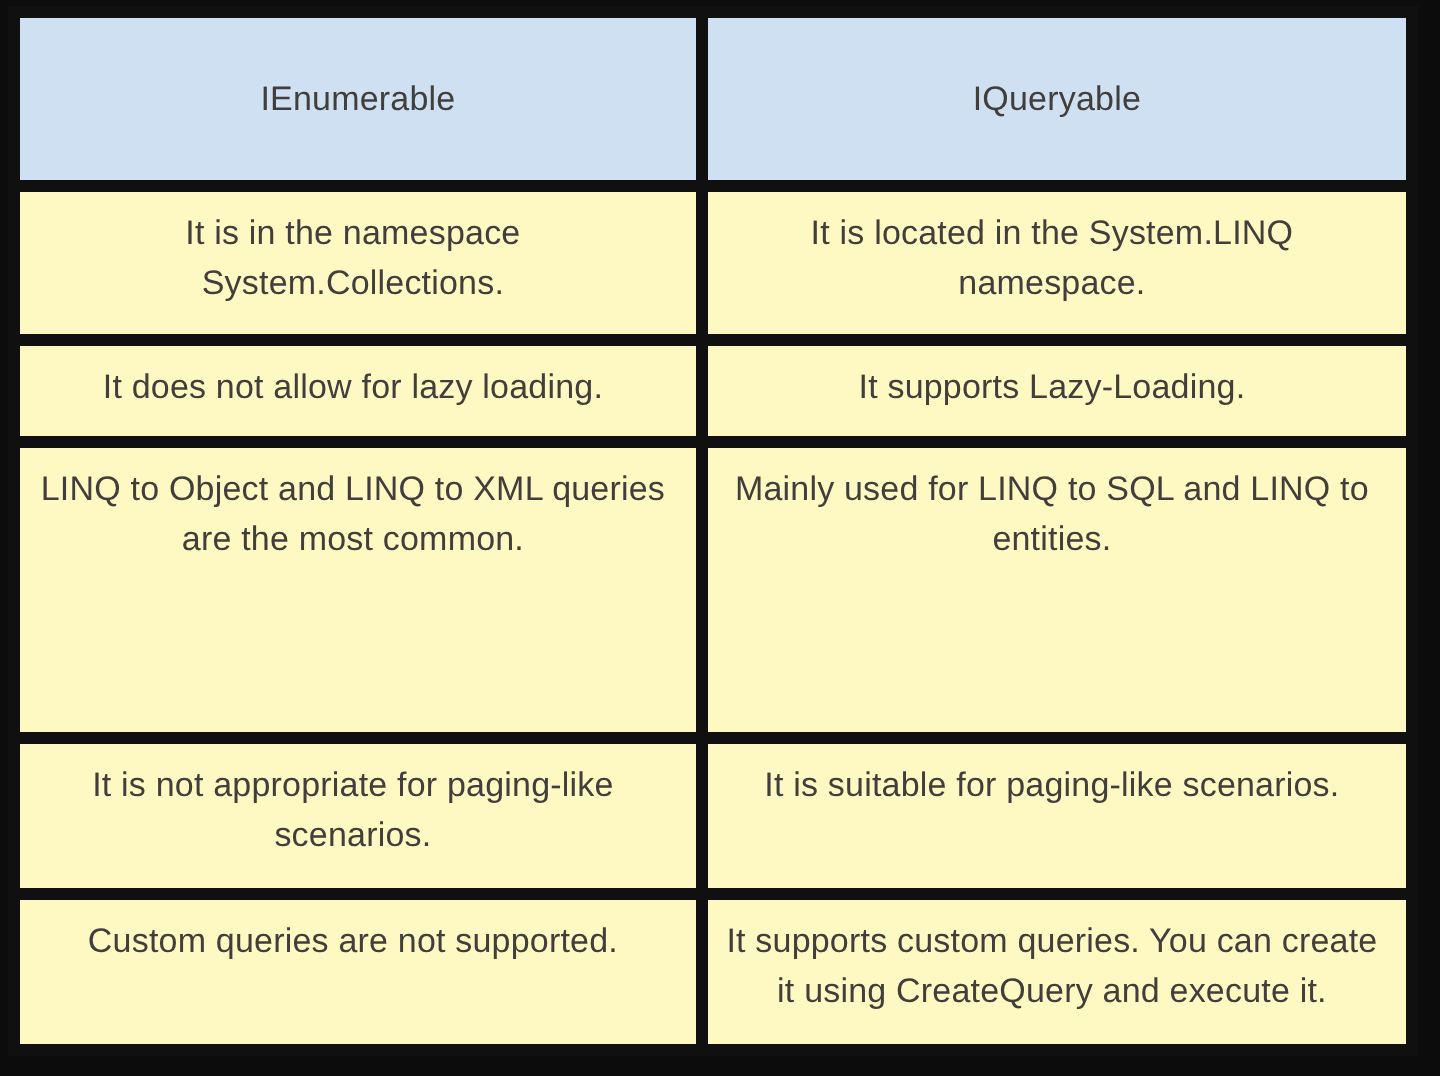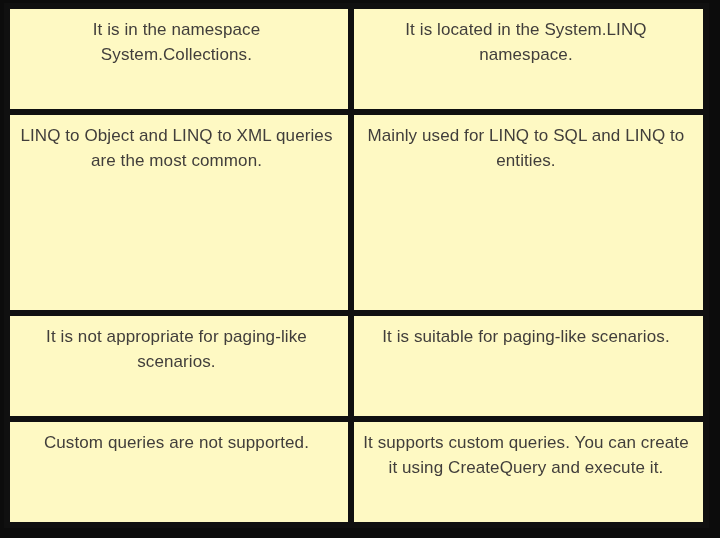--- a/index.html
+++ b/index.html
@@ -53,23 +53,31 @@
 </head>
 <body>
 
 <div class="frame">
   <table class="compare">
     <colgroup>
       <col class="left-col">
       <col class="right-col">
     </colgroup>
     <tbody>
+        <tr style="height:80px;">
+      <th>IEnumerable</th>
+      <th>IQueryable</th>
+    </tr>
     <tr style="height:67px;">
       <td>It is in the namespace System.Collections.</td>
       <td>It is located in the System.LINQ namespace.</td>
+    </tr>
+    <tr style="height:43px;">
+      <td>It does not allow for lazy loading.</td>
+      <td>It supports Lazy-Loading.</td>
     </tr>
     <tr style="height:137px;">
       <td>LINQ to Object and LINQ to XML queries are the most common.</td>
       <td>Mainly used for LINQ to SQL and LINQ to entities.</td>
     </tr>
     <tr style="height:71px;">
       <td>It is not appropriate for paging-like scenarios.</td>
       <td>It is suitable for paging-like scenarios.</td>
     </tr>
     <tr style="height:56px;">

